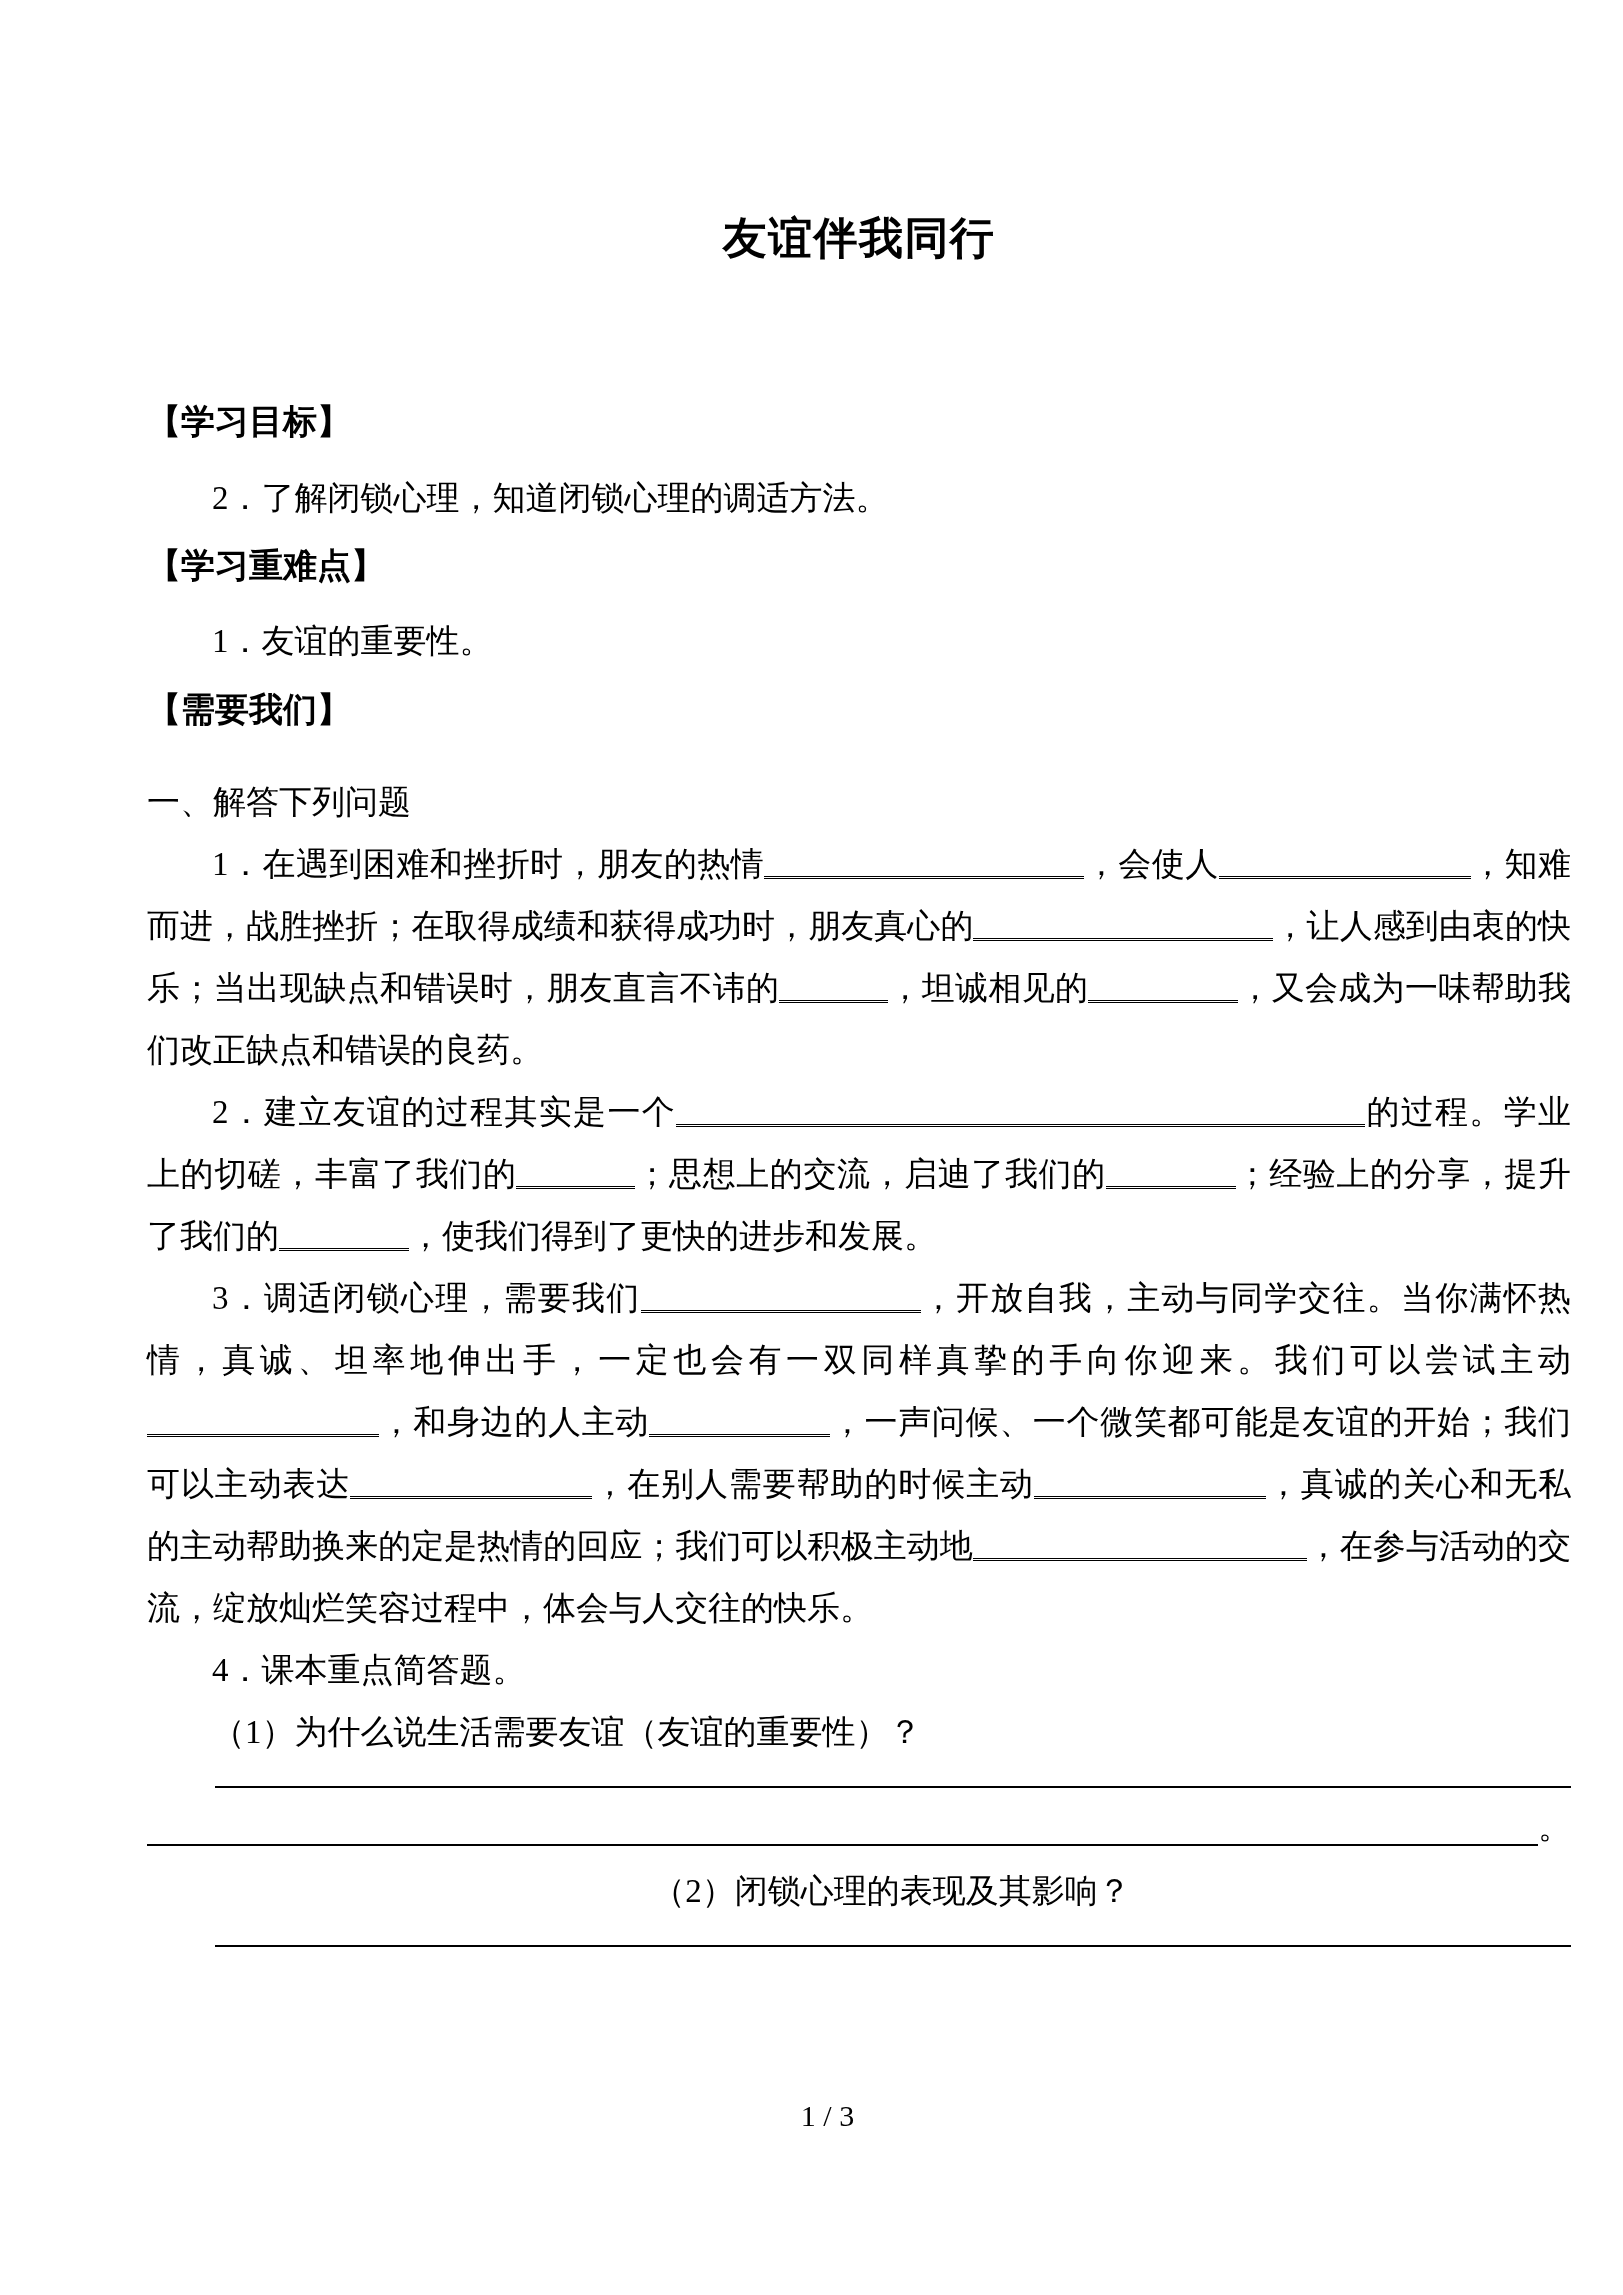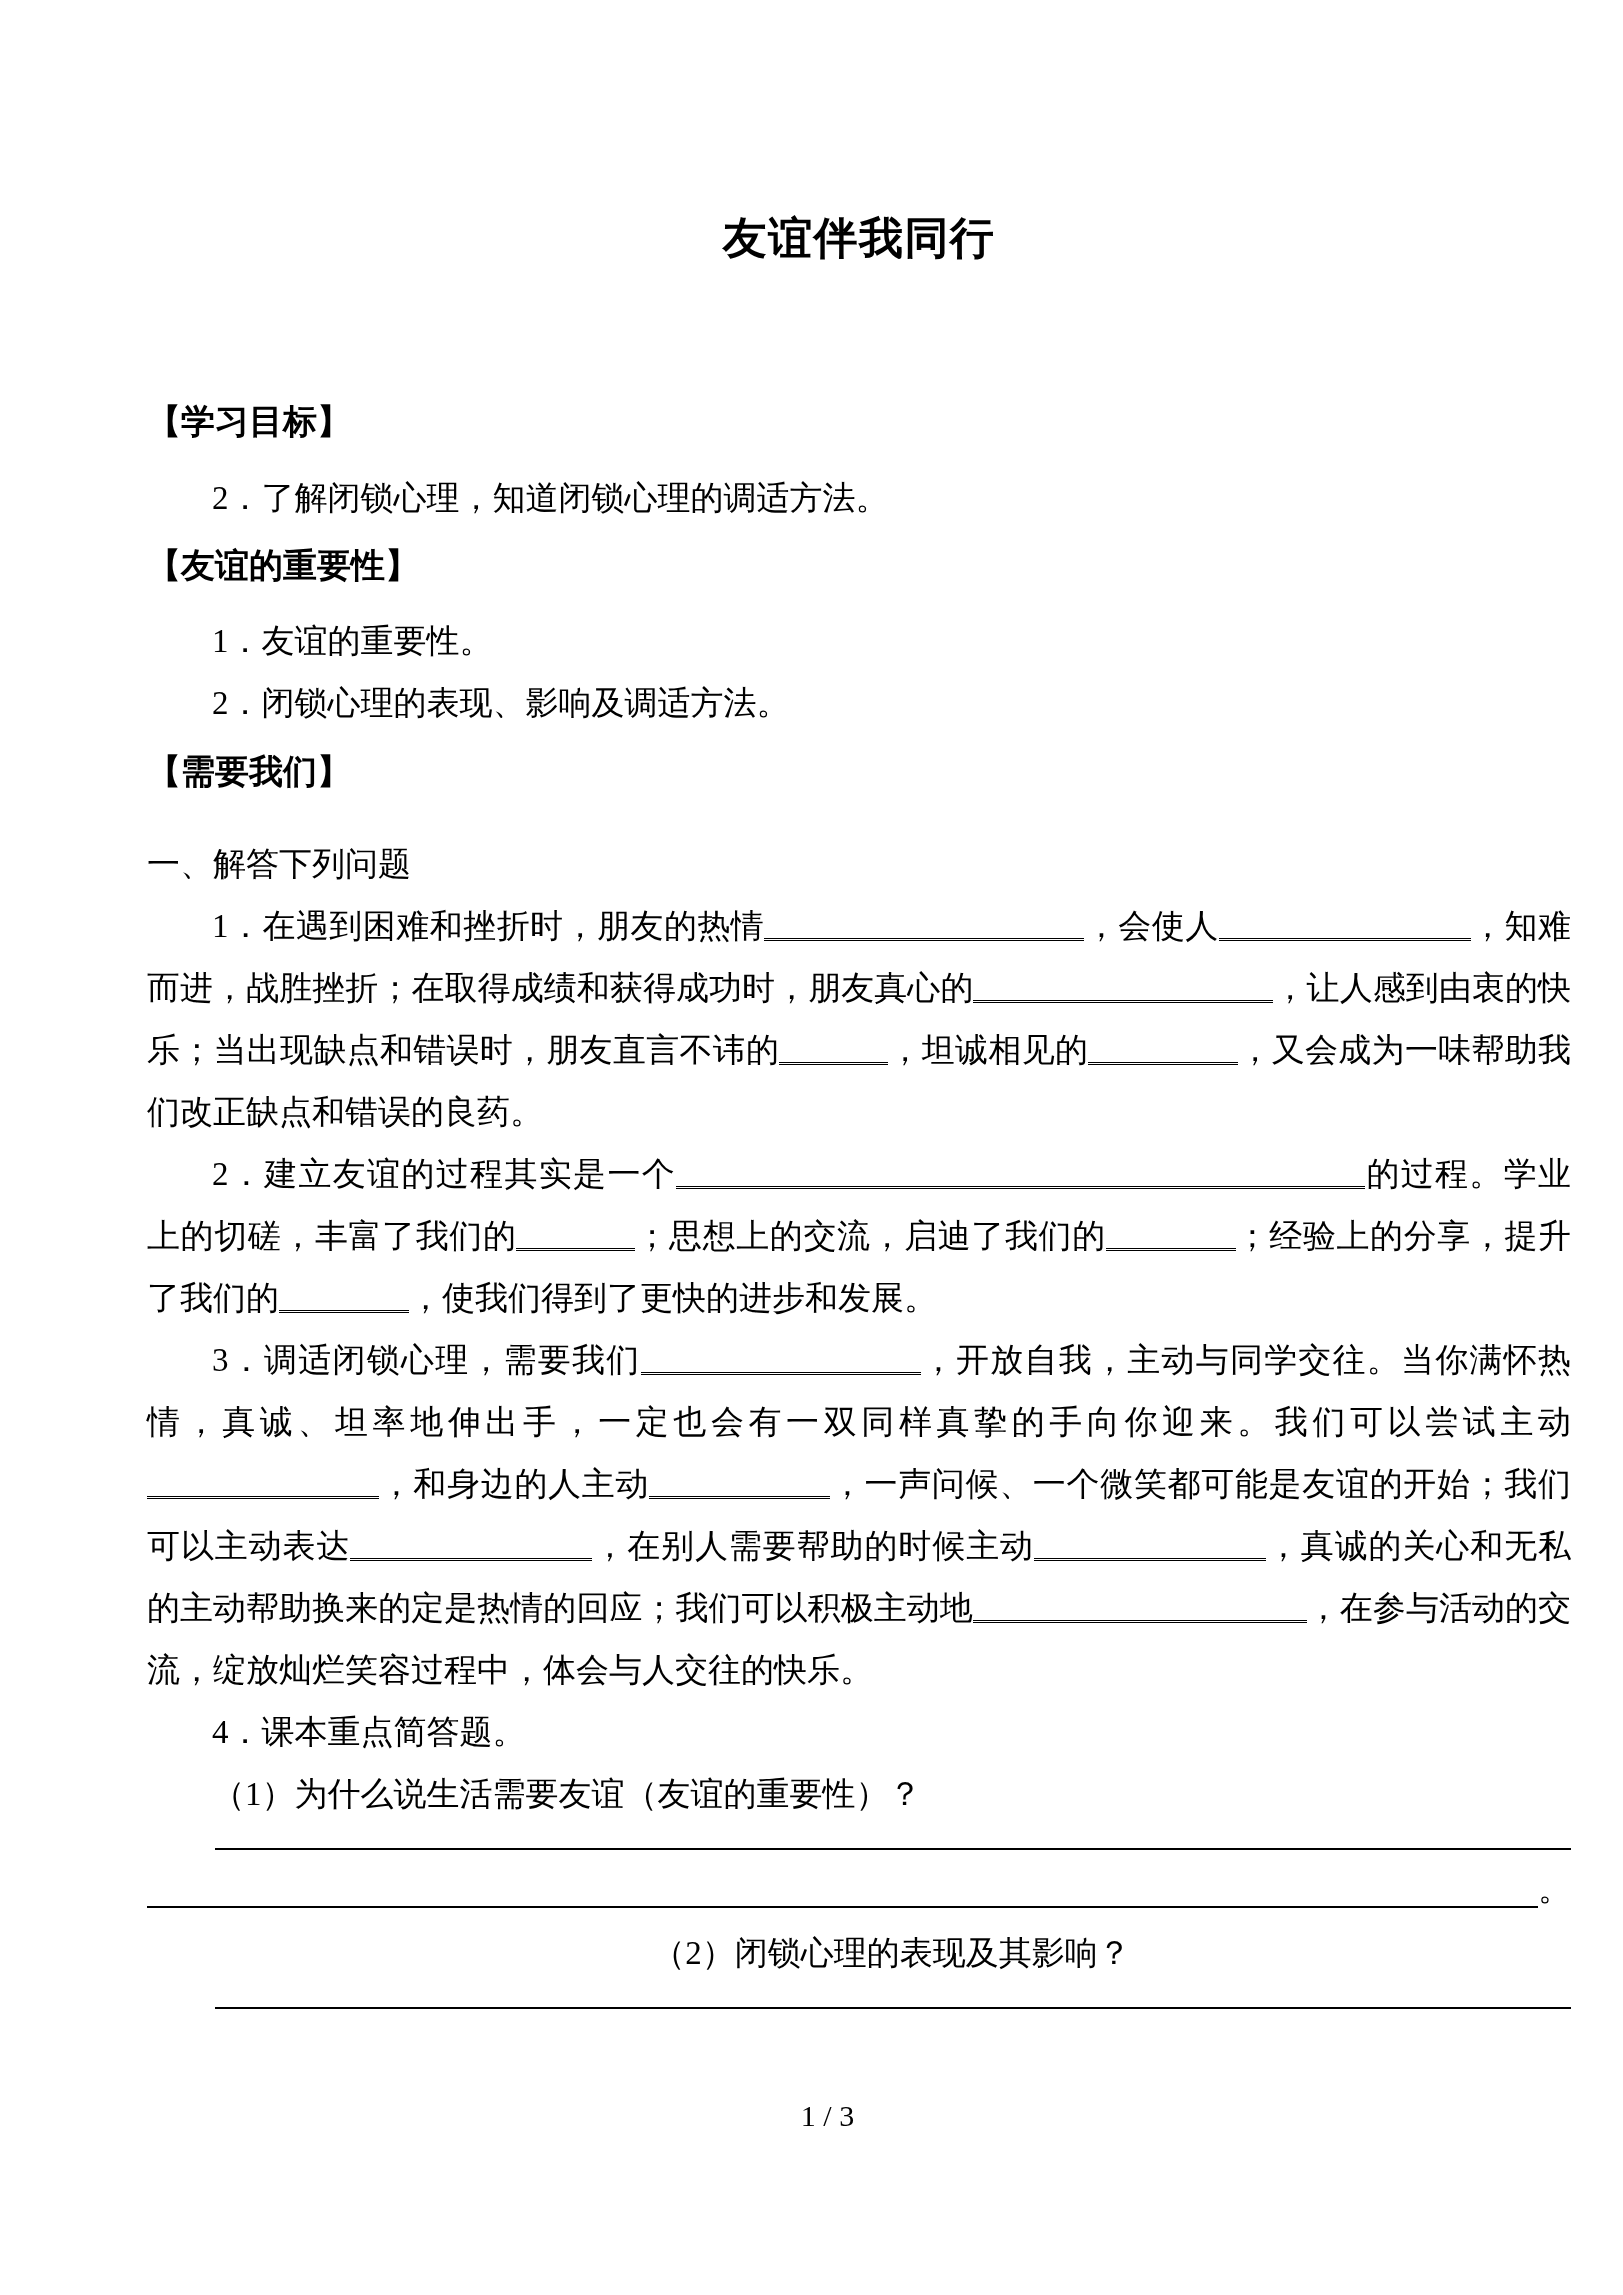--- a/index.html
+++ b/index.html
@@ -53,23 +53,22 @@
   }
 </style>
 </head>
 <body>
 
 <div class="page">
   <div>
       <div class="title">友谊伴我同行</div>
       <div class="heading">【学习目标】</div>
       <div class="item">2．了解闭锁心理，知道闭锁心理的调适方法。</div>
-      <div class="heading">【友谊的重要性】</div>
+      <div class="heading">【学习重难点】</div>
       <div class="item">1．友谊的重要性。</div>
-      <div class="item">2．闭锁心理的表现、影响及调适方法。</div>
       <div class="heading">【需要我们】</div>
       <div class="plain">一、解答下列问题</div>
       <div class="para"><span class="seg">1．在遇到困难和挫折时，朋友的热情</span><span class="blank" style="width: 320px;"></span><span class="seg">，会使人</span><span class="blank" style="width: 252px;"></span><span class="seg">，知难而进，战胜挫折；在取得成绩和获得成功时，朋友真心的</span><span class="blank" style="width: 300px;"></span><span class="seg">，让人感到由衷的快乐；当出现缺点和错误时，朋友直言不讳的</span><span class="blank" style="width: 109px;"></span><span class="seg">，坦诚相见的</span><span class="blank" style="width: 150px;"></span><span class="seg">，又会成为一味帮助我们改正缺点和错误的良药。</span></div>
       <div class="para"><span class="seg">2．建立友谊的过程其实是一个</span><span class="blank" style="width: 689px;"></span><span class="seg">的过程。学业上的切磋，丰富了我们的</span><span class="blank" style="width: 119px;"></span><span class="seg">；思想上的交流，启迪了我们的</span><span class="blank" style="width: 130px;"></span><span class="seg">；经验上的分享，提升了我们的</span><span class="blank" style="width: 130px;"></span><span class="seg">，使我们得到了更快的进步和发展。</span></div>
       <div class="para"><span class="seg">3．调适闭锁心理，需要我们</span><span class="blank" style="width: 280px;"></span><span class="seg">，开放自我，主动与同学交往。当你满怀热情，真诚、坦率地伸出手，一定也会有一双同样真挚的手向你迎来。我们可以尝试主动</span><span class="blank" style="width: 232px;"></span><span class="seg">，和身边的人主动</span><span class="blank" style="width: 181px;"></span><span class="seg">，一声问候、一个微笑都可能是友谊的开始；我们可以主动表达</span><span class="blank" style="width: 242px;"></span><span class="seg">，在别人需要帮助的时候主动</span><span class="blank" style="width: 232px;"></span><span class="seg">，真诚的关心和无私的主动帮助换来的定是热情的回应；我们可以积极主动地</span><span class="blank" style="width: 334px;"></span><span class="seg">，在参与活动的交流，绽放灿烂笑容过程中，体会与人交往的快乐。</span></div>
       <div class="para"><span class="seg">4．课本重点简答题。</span></div>
       <div class="question">（1）为什么说生活需要友谊（友谊的重要性）？</div>
       <div class="ansline"></div>
       <div class="ansrow">
         <span class="fill"></span>

